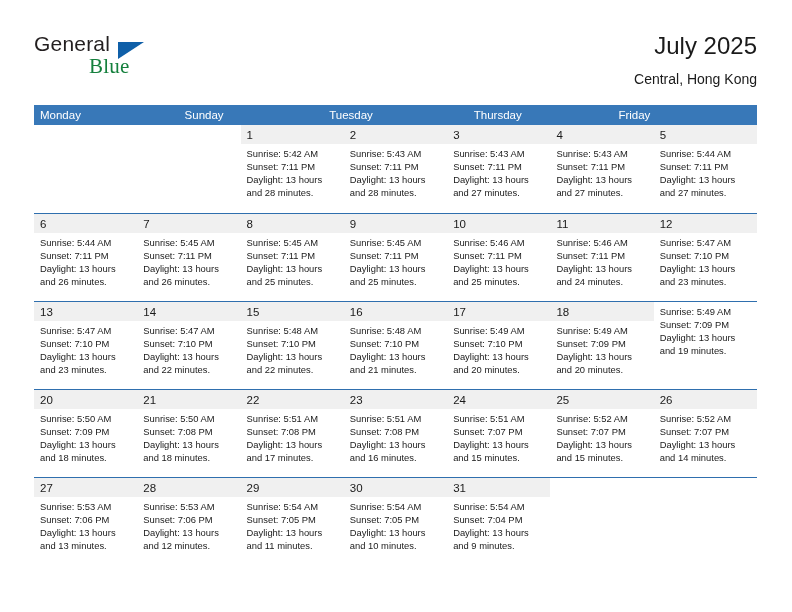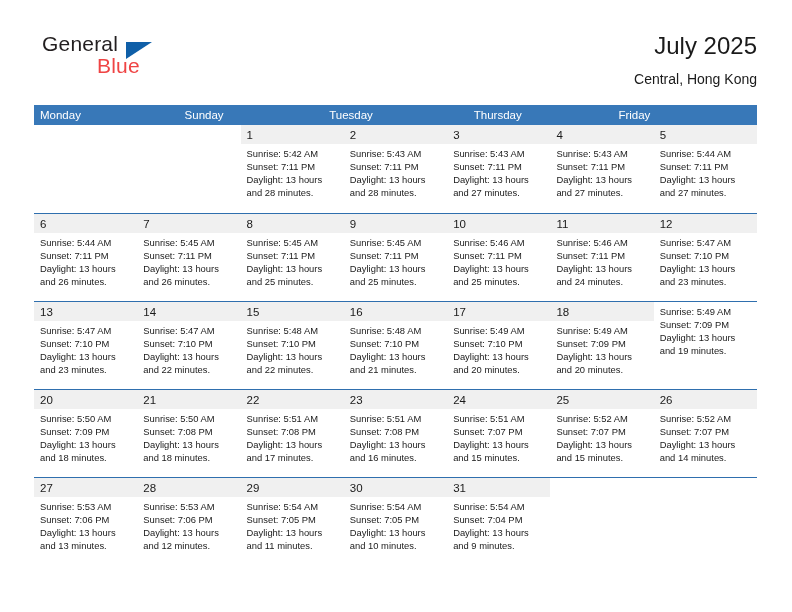--- a/index.html
+++ b/index.html
@@ -24,42 +24,42 @@
   
   .top-bar {
     position: absolute;
     left: 34px;
     top: 32px;
     right: 35px;
     height: 62px;
   }
   .brand {
     position: absolute;
-    left: 8px;
+    left: 0;
     top: 0;
     width: 180px;
     height: 58px;
   }
   .brand-general {
     position: absolute;
     left: 0;
     top: 0;
     font-size: 21px;
     letter-spacing: 0.2px;
     color: #231f20;
     font-family: "Liberation Sans", sans-serif;
   }
   .brand-blue {
     position: absolute;
     left: 55px;
     top: 22px;
     font-size: 21px;
     letter-spacing: 0.2px;
-    color: #ef4444;
-    font-family: Liberation Sans, sans-serif;
+    color: #15803d;
+    font-family: Liberation Serif, serif;
   }
   .brand-triangle {
     position: absolute;
     left: 84px;
     top: 10px;
     width: 0;
     height: 0;
     border-left: 26px solid #0f5fa8;
     border-bottom: 17px solid transparent;
   }

